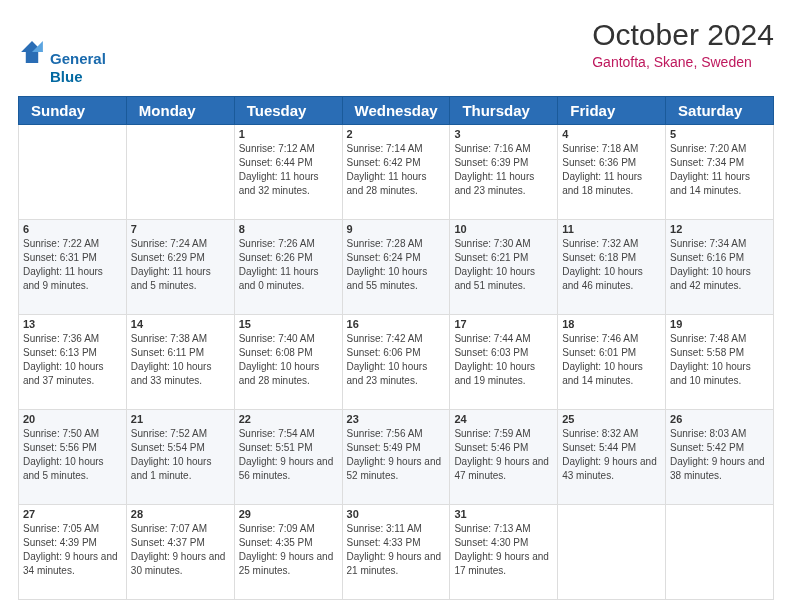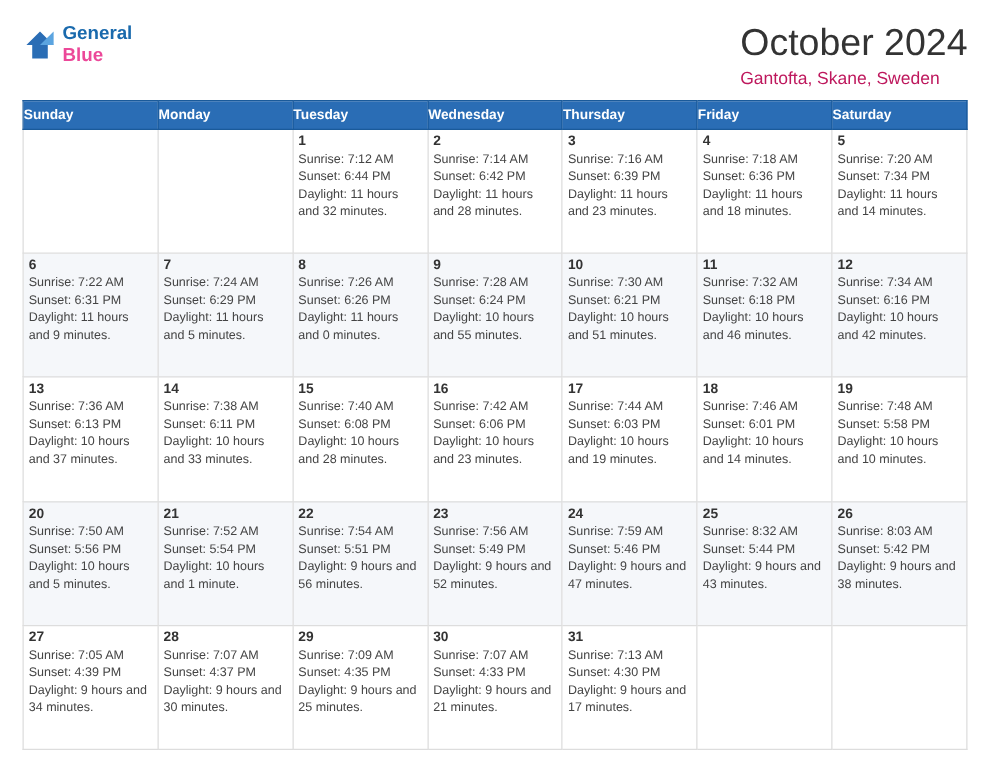--- a/index.html
+++ b/index.html
@@ -55,23 +55,23 @@
     .calendar {
       flex: 1;
       border: 1px solid #ccc;
       border-collapse: collapse;
       width: 100%;
       table-layout: fixed;
     }
     .calendar th {
       background: #2a6db5;
       color: #fff;
-      font-size: 11px;
+      font-size: 15px;
       font-weight: bold;
-      padding: 5px 0;
+      padding: 5px 12px;
       text-align: left;
       border: 1px solid #1a5a9a;
     }
     .calendar td {
       vertical-align: top;
       border: 1px solid #ddd;
       padding: 3px 4px;
       font-size: 9.5px;
       color: #333;
       background: #fff;
@@ -100,22 +100,22 @@
 <body>
 
 <div class="page">
   <div class="header">
     <div class="logo">
       <svg class="logo-icon" viewBox="0 0 36 36">
         <polygon points="18,4 32,18 26,18 26,32 10,32 10,18 4,18" fill="#2a6db5"></polygon>
         <polygon points="26,10 32,4 32,18 18,18" fill="#5ba4e0"></polygon>
       </svg>
       <div>
-        <div class="logo-text" style="color:#333;"><span class="logo-blue">General</span></div>
-        <div class="logo-text" style="color:#ec4899;">Blue</div>
+        <div class="logo-text" style="color:#333;margin-top:32px;"><span class="logo-blue">General</span></div>
+        <div class="logo-text" style="color:#0369a1;">Blue</div>
       </div>
     </div>
     <div class="title-block">
       <div class="main-title">October 2024</div>
       <div class="subtitle">Gantofta, Skane, Sweden</div>
     </div>
   </div>
 
   <table class="calendar">
     <thead>
@@ -310,21 +310,21 @@
 Daylight: 9 hours and 30 minutes.</div>
           </td>
           <td>
             <span class="day-number">29</span>
             <div class="day-detail">Sunrise: 7:09 AM
 Sunset: 4:35 PM
 Daylight: 9 hours and 25 minutes.</div>
           </td>
           <td>
             <span class="day-number">30</span>
-            <div class="day-detail">Sunrise: 7:07 AM
+            <div class="day-detail">Sunrise: 3:11 AM
 Sunset: 4:33 PM
 Daylight: 9 hours and 21 minutes.</div>
           </td>
           <td>
             <span class="day-number">31</span>
             <div class="day-detail">Sunrise: 7:13 AM
 Sunset: 4:30 PM
 Daylight: 9 hours and 17 minutes.</div>
           </td>
           <td class="empty-cell"></td>

